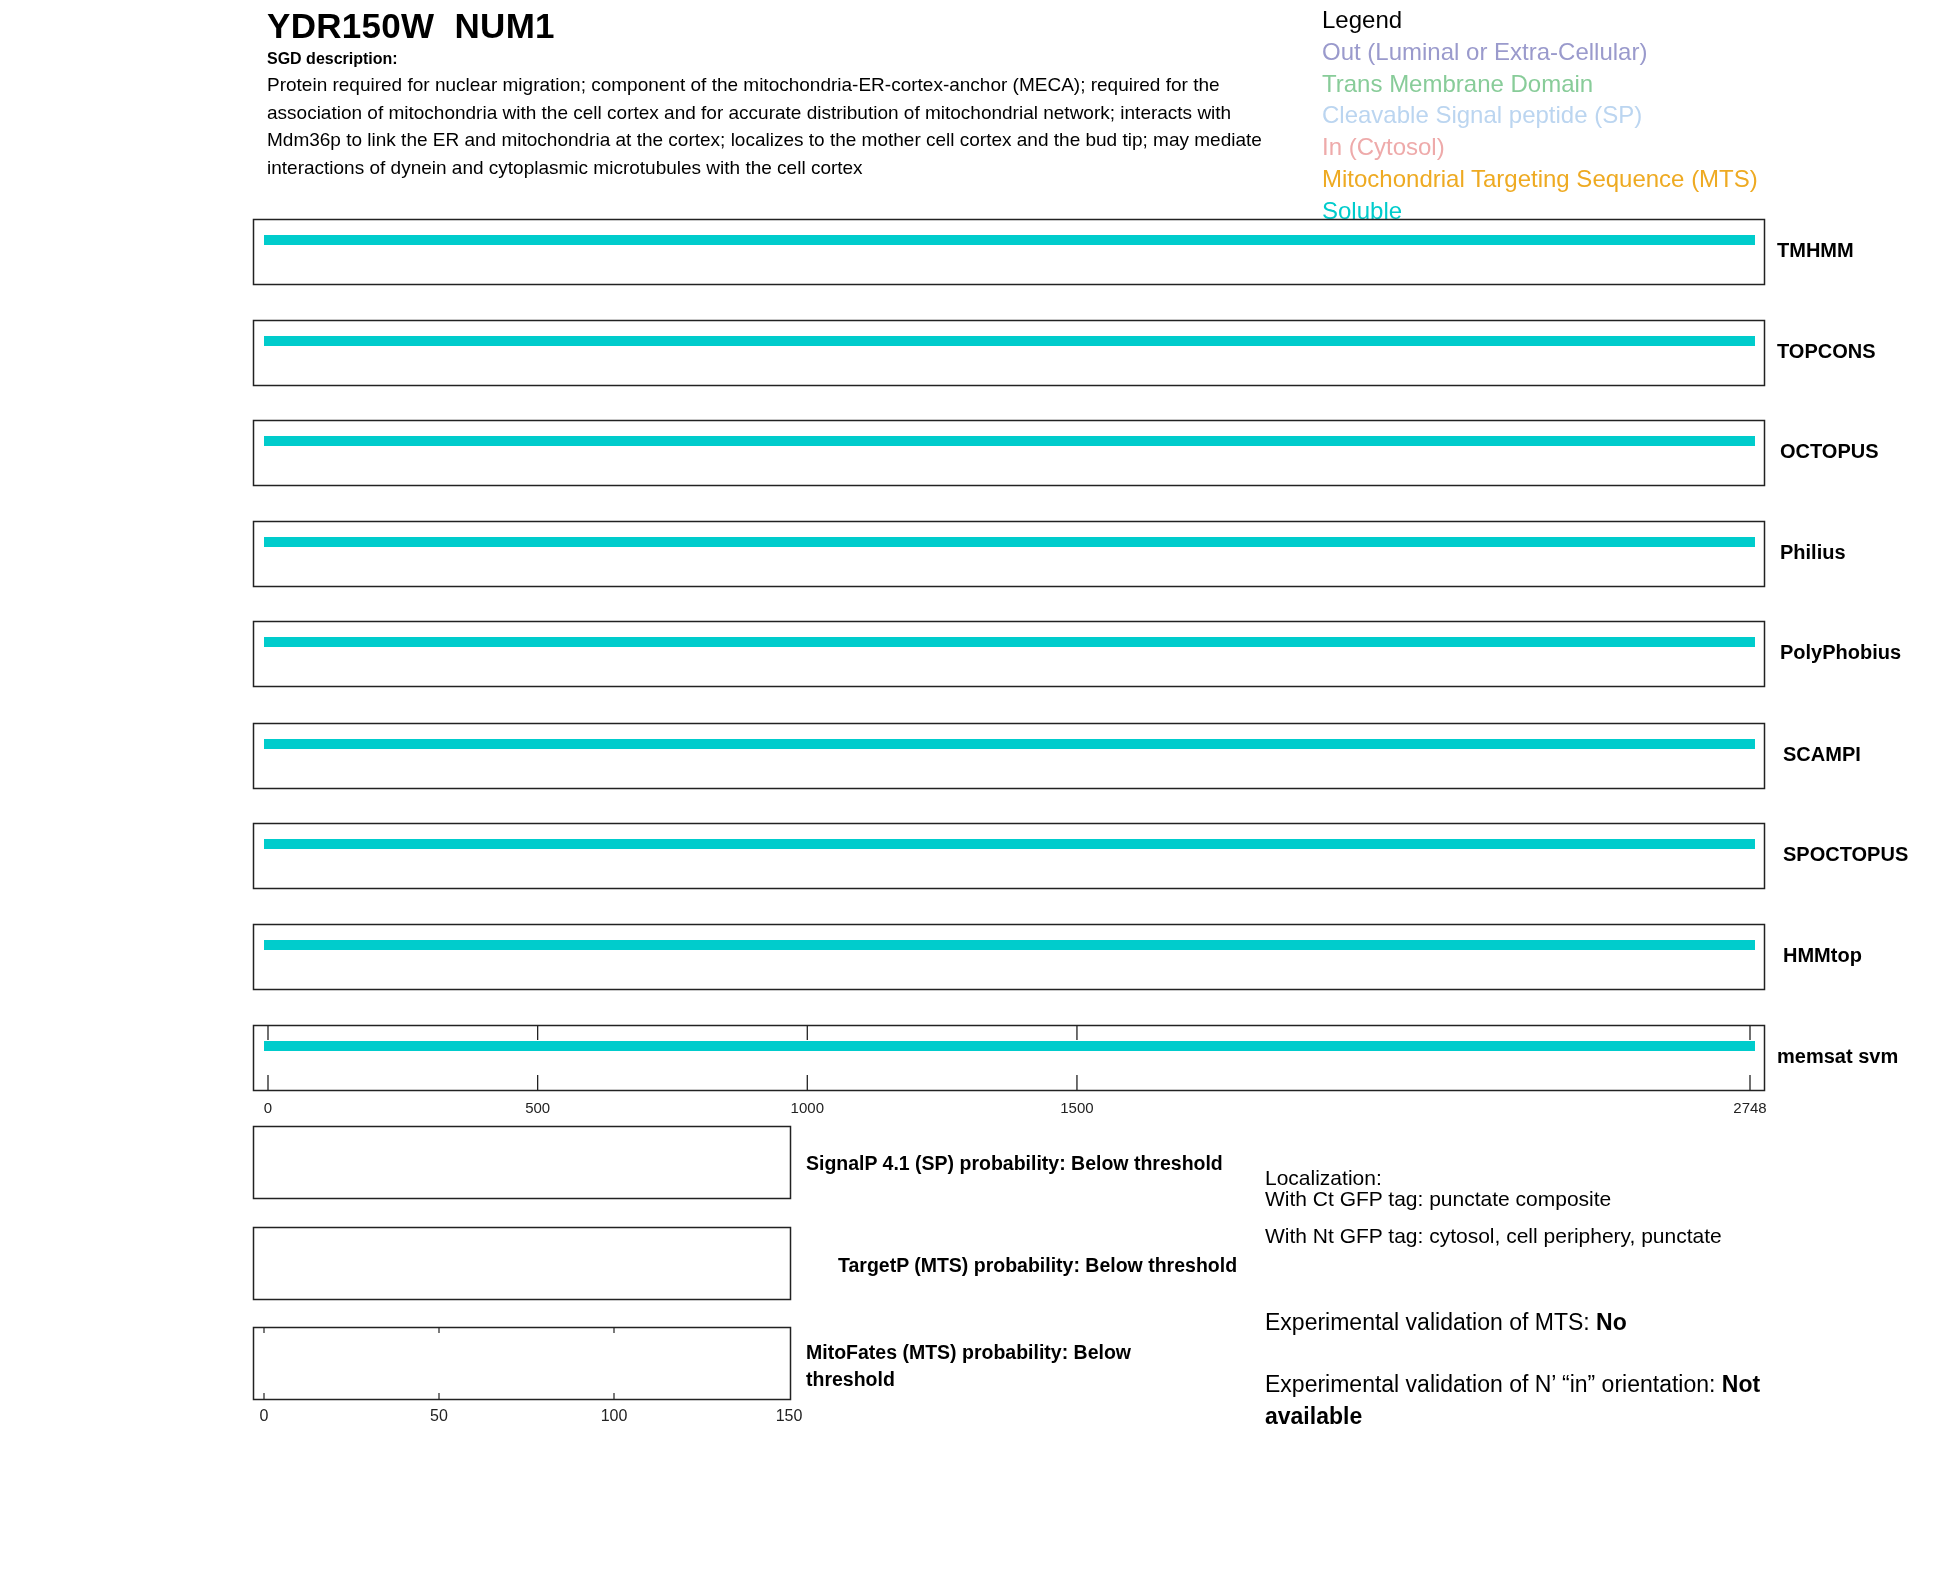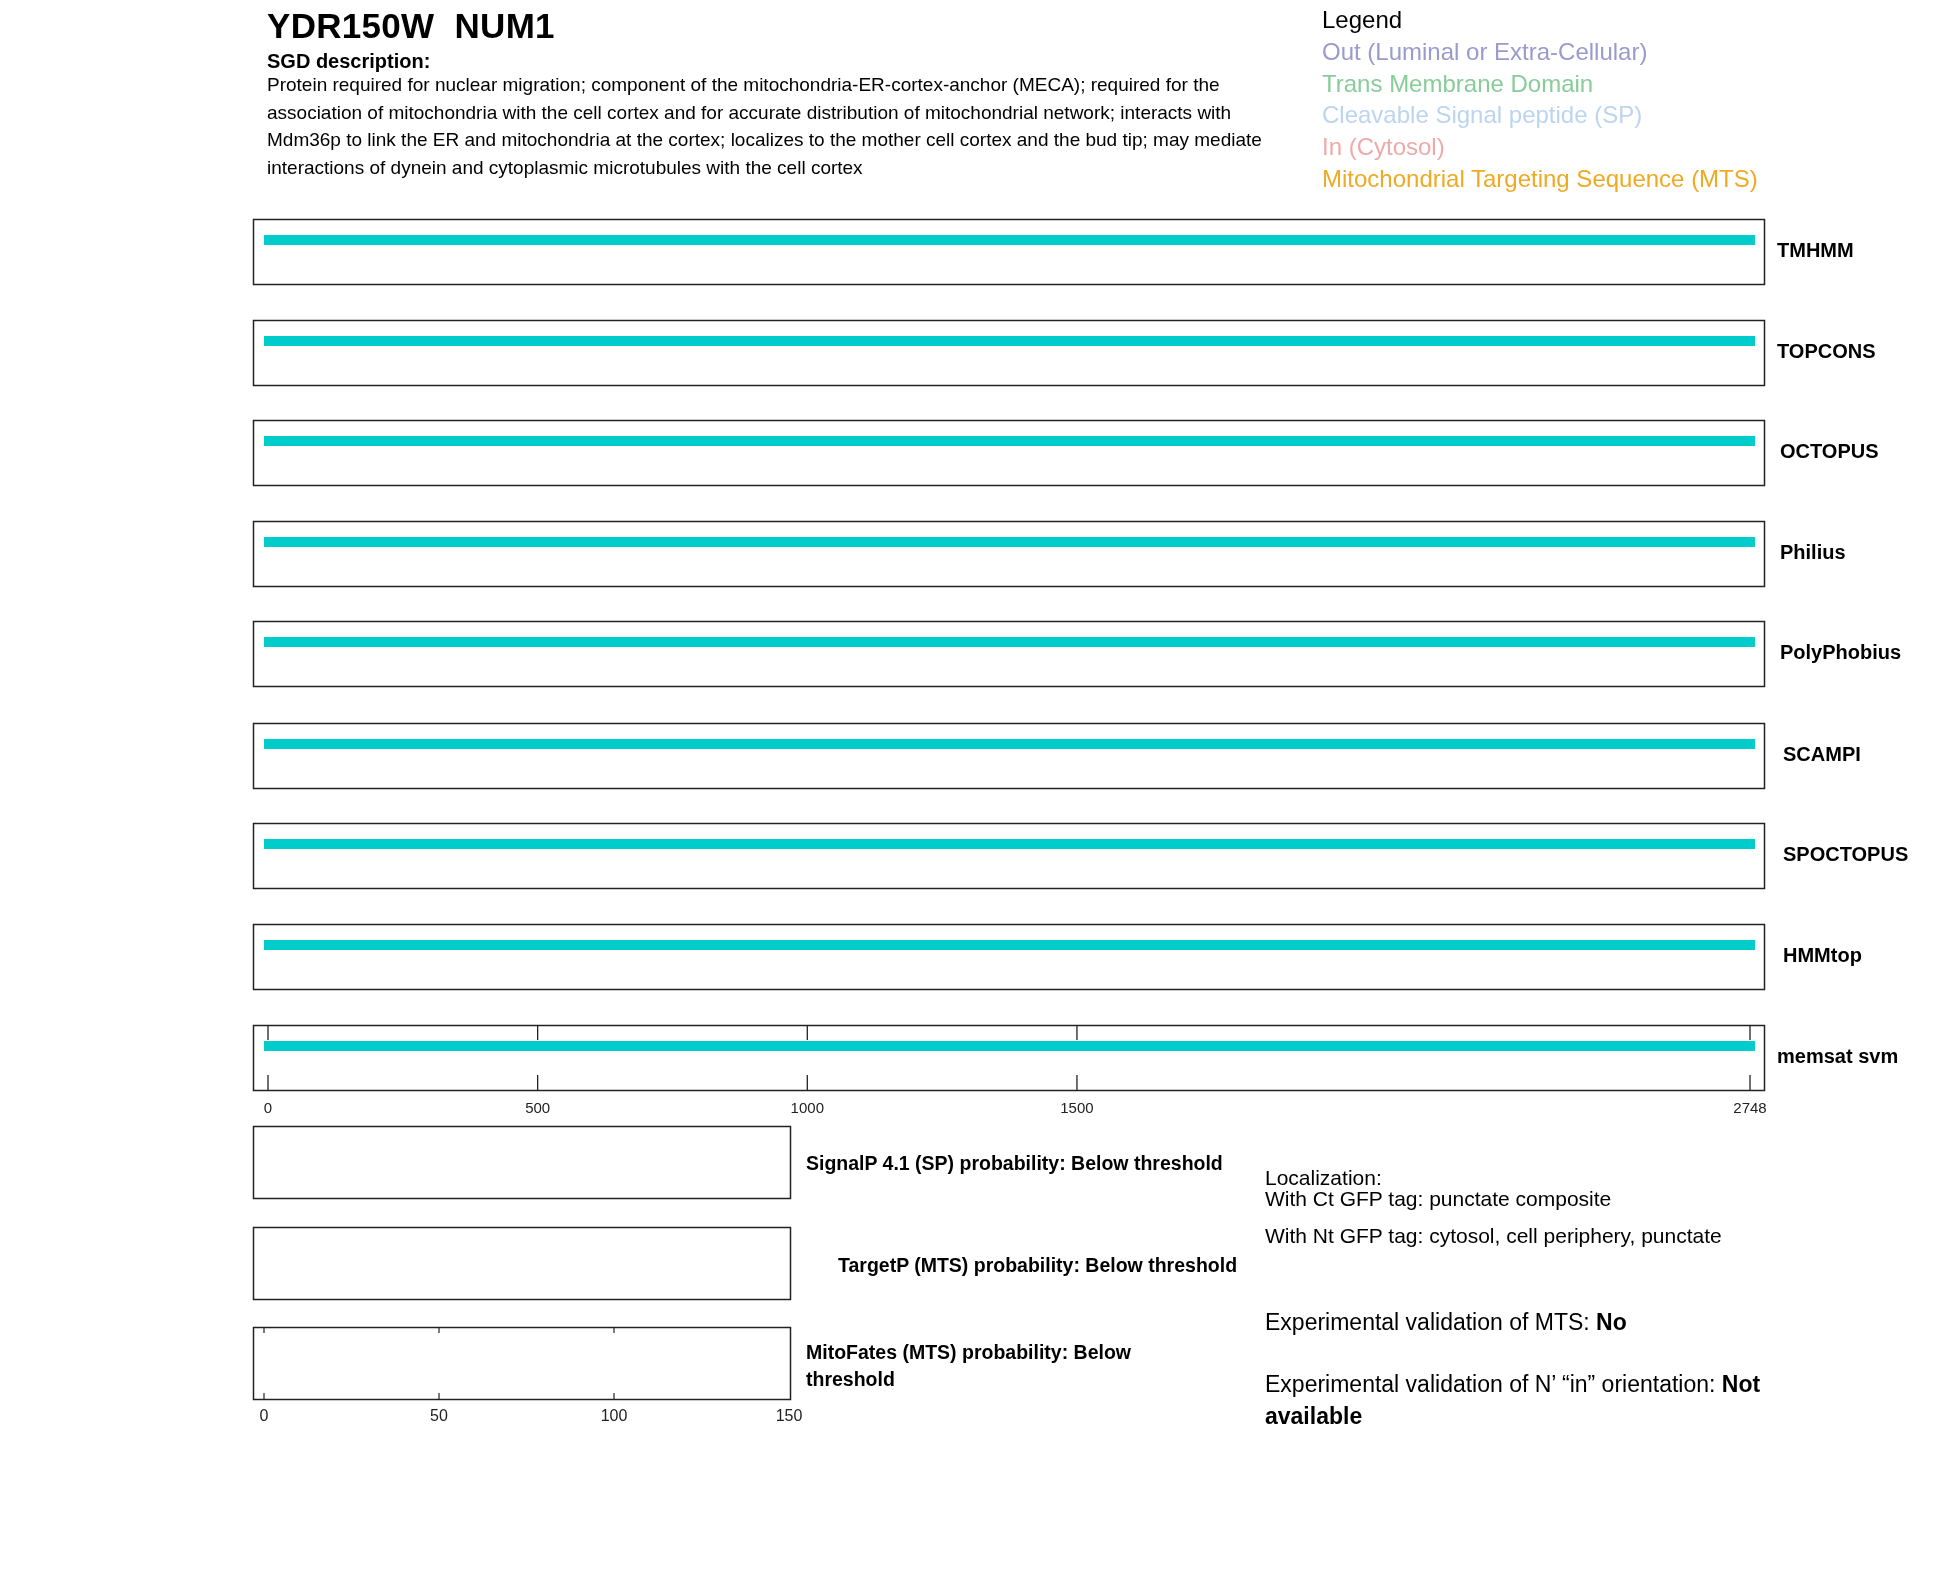--- a/index.html
+++ b/index.html
@@ -1,20 +1,20 @@
 <!DOCTYPE html>
 <html><head>
 <meta charset="utf-8">
 <style>
   html, body { margin:0; padding:0; background:#ffffff; }
   body { width:1950px; height:1573px; position:relative; overflow:hidden;
          font-family:"Liberation Sans", sans-serif; color:#000; }
   .abs { position:absolute; }
   #title { left:267px; top:6px; font-size:35px; font-weight:bold; white-space:pre; letter-spacing:0.3px; }
-  #sgd-head { left:267px; top:50px; font-size:20px; font-weight:bold; }
+  #sgd-head { left:267px; top:50px; font-size:16px; font-weight:bold; }
   #sgd-desc { left:267px; top:71px; width:1030px; font-size:19px; line-height:27.5px; }
   #legend { left:1322px; top:4px; }
   #legend .lg { font-size:24px; font-weight:normal; line-height:31.8px; white-space:nowrap; }
   svg#plot { position:absolute; left:0; top:0; }
   .prob-label { font-size:19.5px; line-height:27px;font-weight:bold; }
   #loc { left:1265px; top:1150px; font-size:21px; }
   #loc .row { position:absolute; white-space:nowrap; }
   b { font-weight:bold; }
 </style>
 </head>
@@ -24,20 +24,21 @@
 <div id="sgd-head" class="abs">SGD description:</div>
 <div id="sgd-desc" class="abs">Protein required for nuclear migration; component of the mitochondria-ER-cortex-anchor (MECA); required for the association of mitochondria with the cell cortex and for accurate distribution of mitochondrial network; interacts with Mdm36p to link the ER and mitochondria at the cortex; localizes to the mother cell cortex and the bud tip; may mediate interactions of dynein and cytoplasmic microtubules with the cell cortex</div>
 
 <div id="legend" class="abs">
   <div class="lg">Legend</div>
   <div class="lg" style="color:#9a9acc">Out (Luminal or Extra-Cellular)</div>
   <div class="lg" style="color:#88cc99">Trans Membrane Domain</div>
   <div class="lg" style="color:#bbd5f0">Cleavable Signal peptide (SP)</div>
   <div class="lg" style="color:#eeaaaa">In (Cytosol)</div>
   <div class="lg" style="color:#eeaa22">Mitochondrial Targeting Sequence (MTS)</div>
+  <div class="lg" style="color:#00cccc">Soluble</div>
 </div>
 
 <svg id="plot" width="1950" height="1573">
     <rect x="253.5" y="219.5" width="1511" height="65" fill="none" stroke="#222" stroke-width="1.5"></rect>
     <rect x="264" y="235" width="1491" height="10" fill="#00cccc"></rect>
     <text x="1777" y="257" font-size="20" font-weight="bold" font-family="Liberation Sans, sans-serif" fill="#000">TMHMM</text>
     <rect x="253.5" y="320.5" width="1511" height="65" fill="none" stroke="#222" stroke-width="1.5"></rect>
     <rect x="264" y="336" width="1491" height="10" fill="#00cccc"></rect>
     <text x="1777" y="358" font-size="20" font-weight="bold" font-family="Liberation Sans, sans-serif" fill="#000">TOPCONS</text>
     <rect x="253.5" y="420.5" width="1511" height="65" fill="none" stroke="#222" stroke-width="1.5"></rect>

